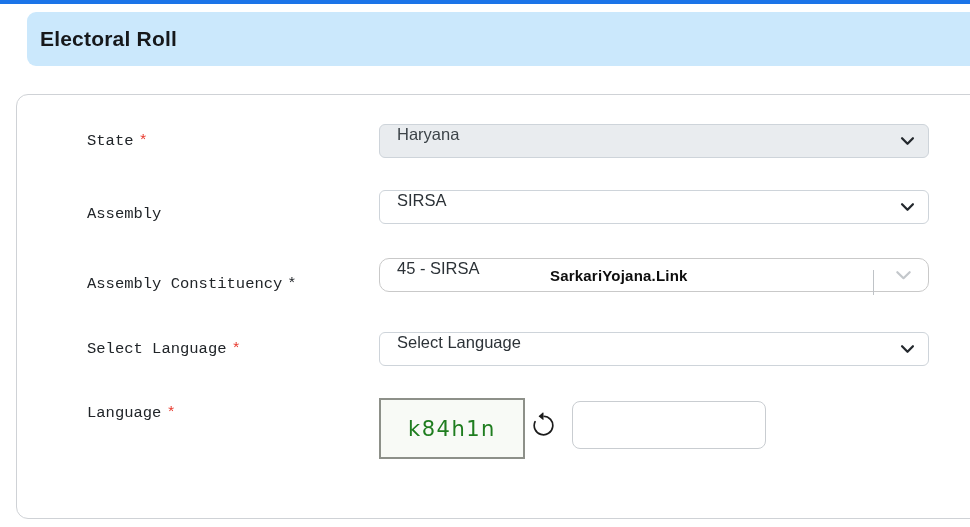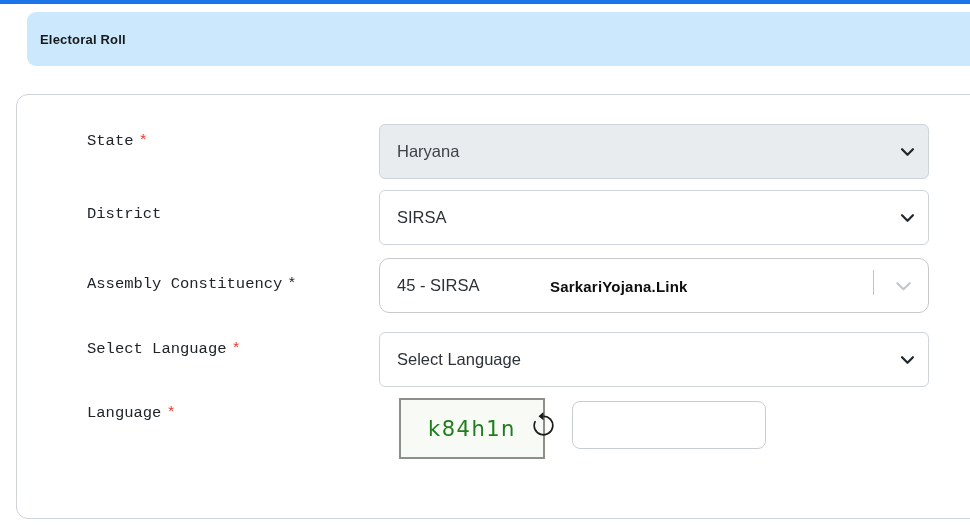--- a/index.html
+++ b/index.html
@@ -10,58 +10,58 @@
   .top-bar{
     position:absolute;left:0;top:0;width:100%;height:4px;
     background:var(--top-bar,#1b74e8);
   }
   .header-band{
     position:absolute;left:27px;right:-14px;top:12px;height:54px;
     background:var(--header-bg,#cbe8fc);border-radius:9px;
     display:flex;align-items:center;padding-left:13px;box-sizing:border-box;
   }
   .header-title{
-    font-size:13px;font-weight:700;color:var(--header-text,#16181b);
+    font-size:21px;font-weight:700;color:var(--header-text,#16181b);
     letter-spacing:.2px;
   }
   .card{
     position:absolute;left:16px;right:-14px;top:94px;height:423px;
     background:#fff;border:1px solid #cfd2d6;border-radius:12px;
   }
   .lbl{
     position:absolute;left:70px;font-size:15.5px;line-height:19px;
     color:#212529;white-space:nowrap;font-family:Liberation Mono, monospace;
   }
   .req{margin-left:5px;font-size:15.5px;}
   .req.red{color:var(--required-asterisk,#e8382c);}
   .req.dark{color:#212529;}
   .control{
-    position:absolute;left:362px;width:550px;height:55px;box-sizing:border-box;
+    position:absolute;left:362px;width:550px;height:34px;box-sizing:border-box;
     background:#fff;border:1px solid #ced4da;border-radius:6px;
-    display:flex;align-items:center;padding:0 44px 0 17px;
+    display:flex;align-items:flex-start;padding:0 44px 0 17px;
     font-size:16.5px;color:#2c3237;cursor:pointer;
   }
   .control.disabled{background:var(--disabled-select-bg,#e9ecef);color:#3d4449;}
   .control .chev{
     position:absolute;right:13px;top:50%;transform:translateY(-50%);
     color:#24292e;
   }
   .control.fancy{border-radius:10px;border-color:#c9c9c9;}
   .control.fancy .chev{color:#c3c7cb;right:16px;}
   .vdivider{
     position:absolute;right:54px;top:11px;height:25px;width:1px;
     background:#bfc3c7;
   }
   .watermark{
     position:absolute;left:170px;top:50%;transform:translateY(-50%);
     font-size:15px;font-weight:700;color:var(--watermark-text,#0d0d0d);
     white-space:nowrap;letter-spacing:.2px;
   }
   .captcha-img{
-    position:absolute;left:382px;top:303px;width:146px;height:61px;
+    position:absolute;left:362px;top:303px;width:146px;height:61px;
     box-sizing:border-box;background:#f8faf6;border:2px solid #8d9089;
     display:flex;align-items:center;justify-content:center;
   }
   .captcha-code{
     font-size:21px;color:var(--captcha-text,#1f7d1f);letter-spacing:1.5px;
     font-family:"DejaVu Sans",sans-serif;
   }
   .refresh-btn{
     position:absolute;left:512px;top:317px;width:28px;height:28px;
     background:none;border:none;padding:0;cursor:pointer;color:#1b1b1b;
@@ -89,21 +89,21 @@
       <span>State</span><span class="req red">*</span>
     </div>
     <div class="control disabled" style="top:29px">
       <span>Haryana</span>
       <svg class="chev" viewBox="0 0 16 16" width="15" height="15">
         <path d="m2.2 5 5.8 6 5.8-6" fill="none" stroke="currentColor" stroke-width="2.4" stroke-linecap="round" stroke-linejoin="round"></path>
       </svg>
     </div>
 
     <div class="lbl" style="top:110px">
-      <span>District</span><span class="req dark"></span>
+      <span>Assembly</span><span class="req dark"></span>
     </div>
     <div class="control" style="top:95px">
       <span>SIRSA</span>
       <svg class="chev" viewBox="0 0 16 16" width="15" height="15">
         <path d="m2.2 5 5.8 6 5.8-6" fill="none" stroke="currentColor" stroke-width="2.4" stroke-linecap="round" stroke-linejoin="round"></path>
       </svg>
     </div>
 
     <div class="lbl" style="top:180px">
       <span>Assembly Constituency</span><span class="req dark">*</span>

